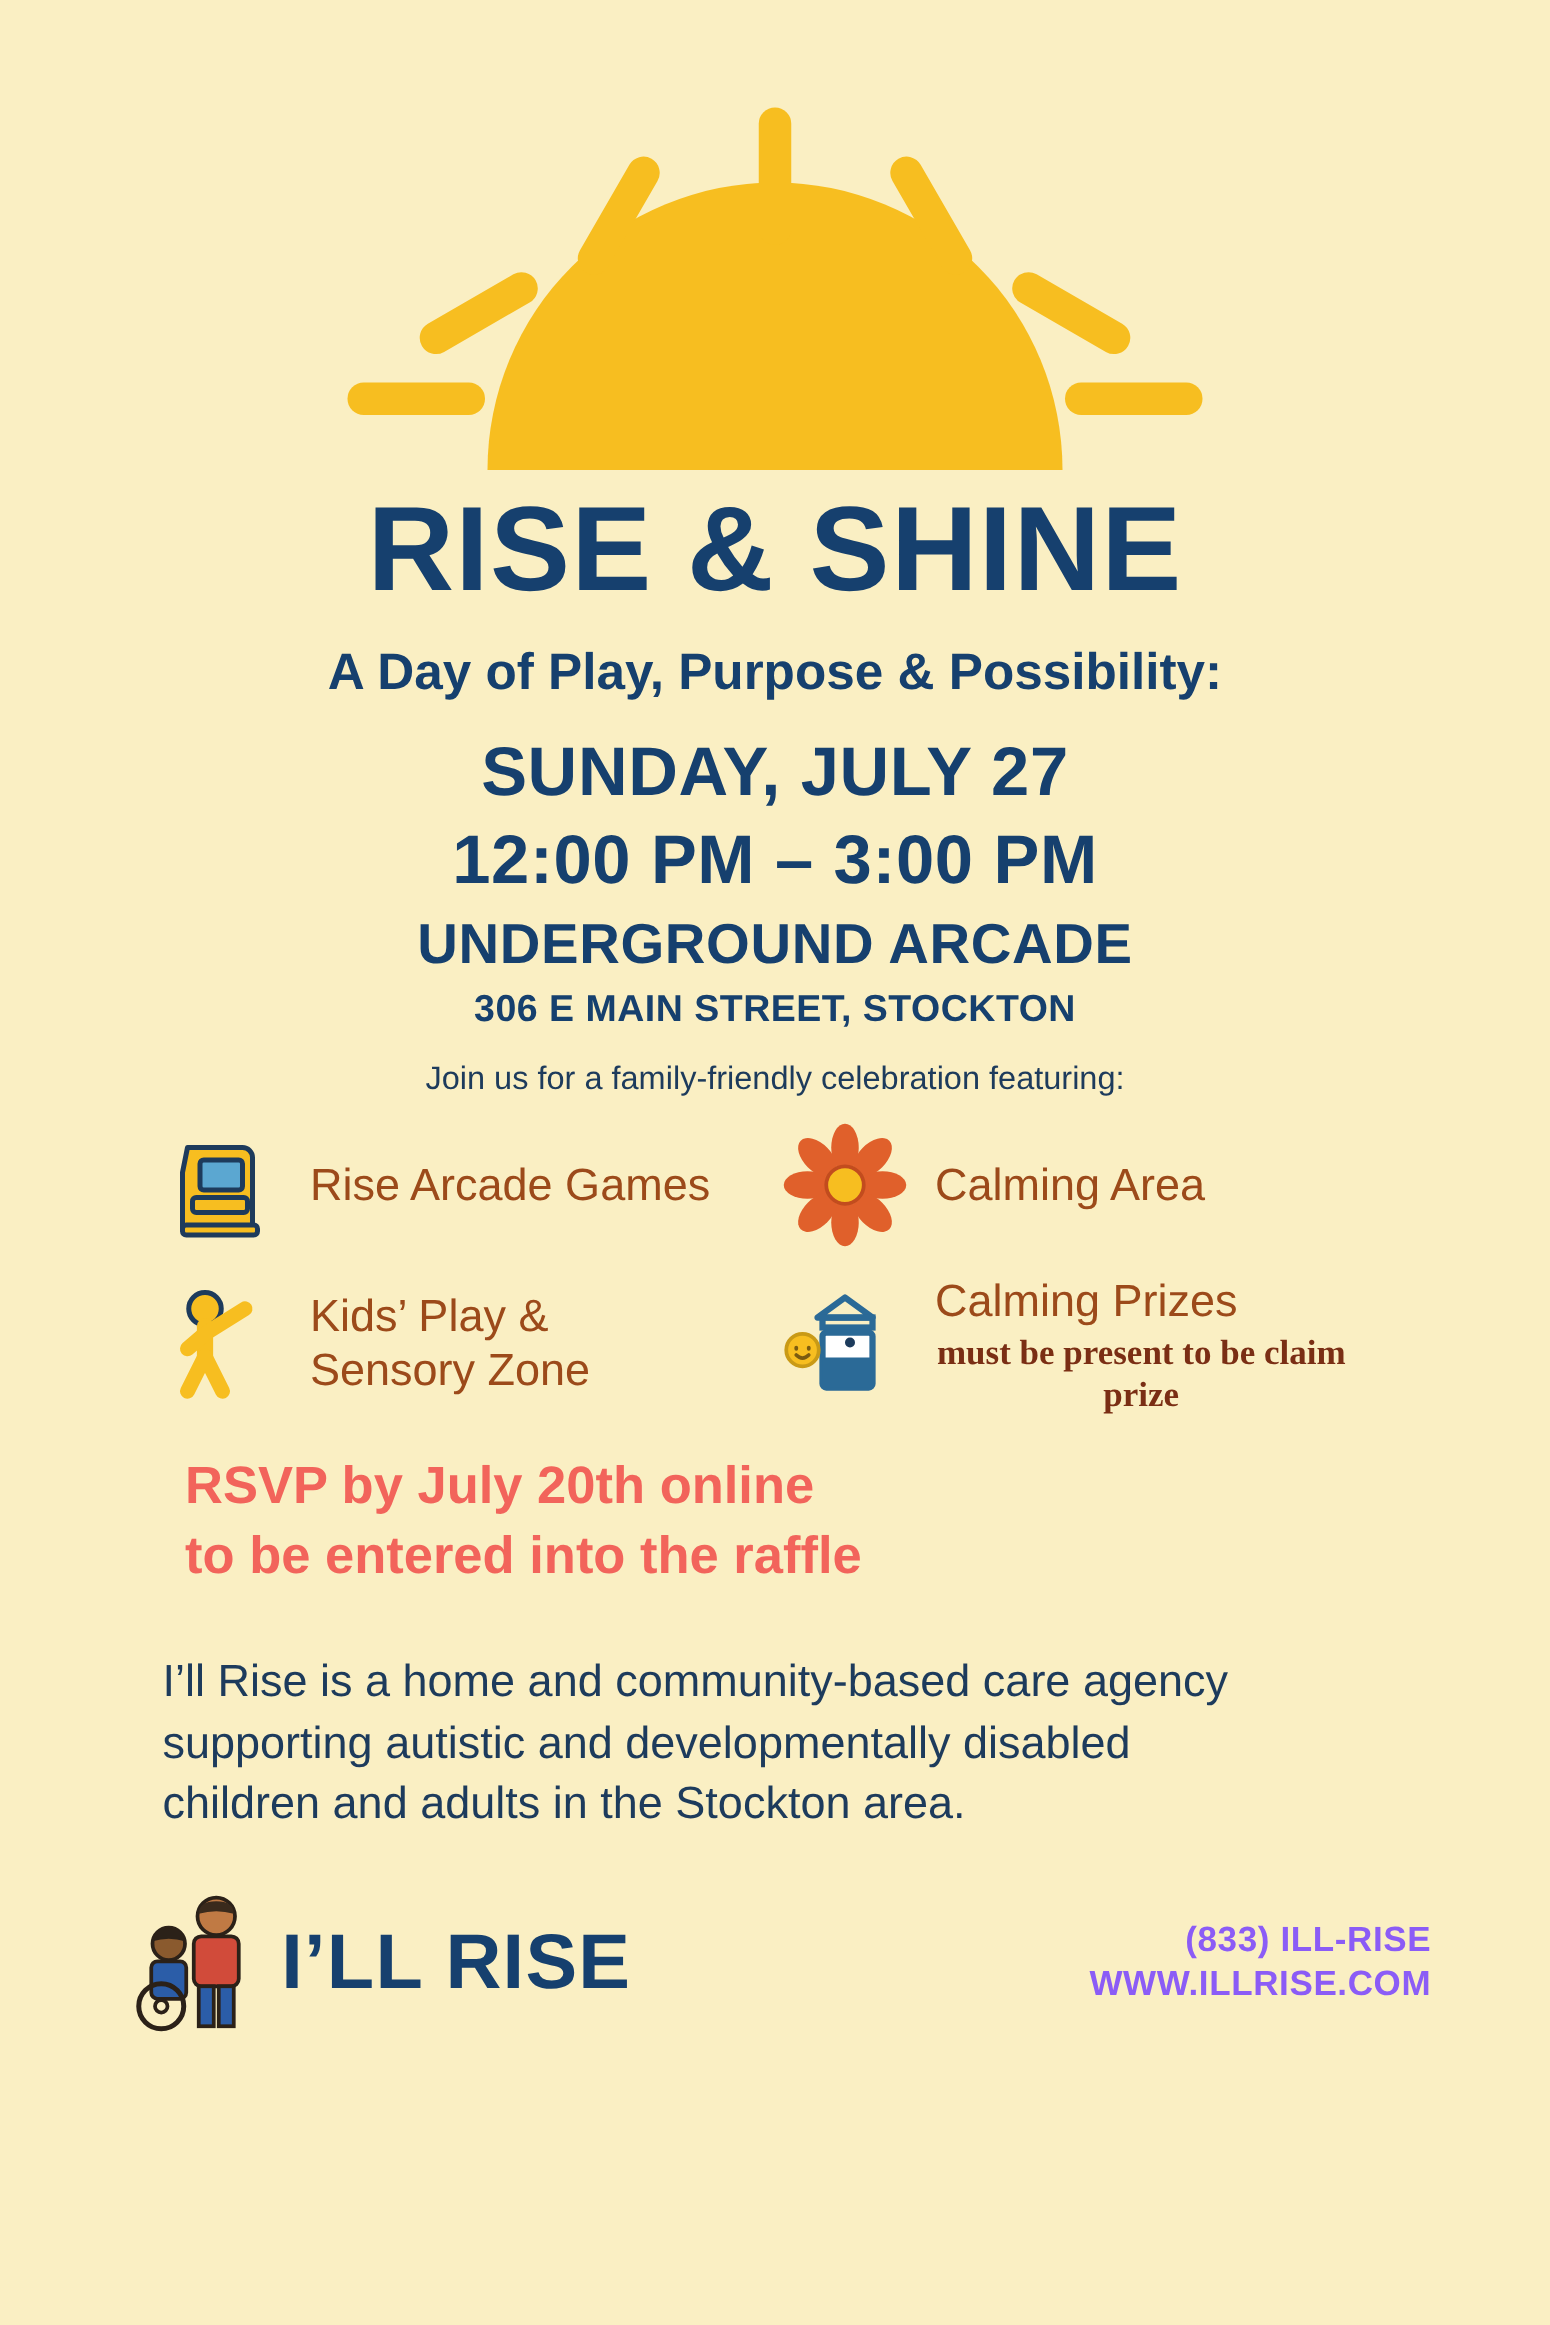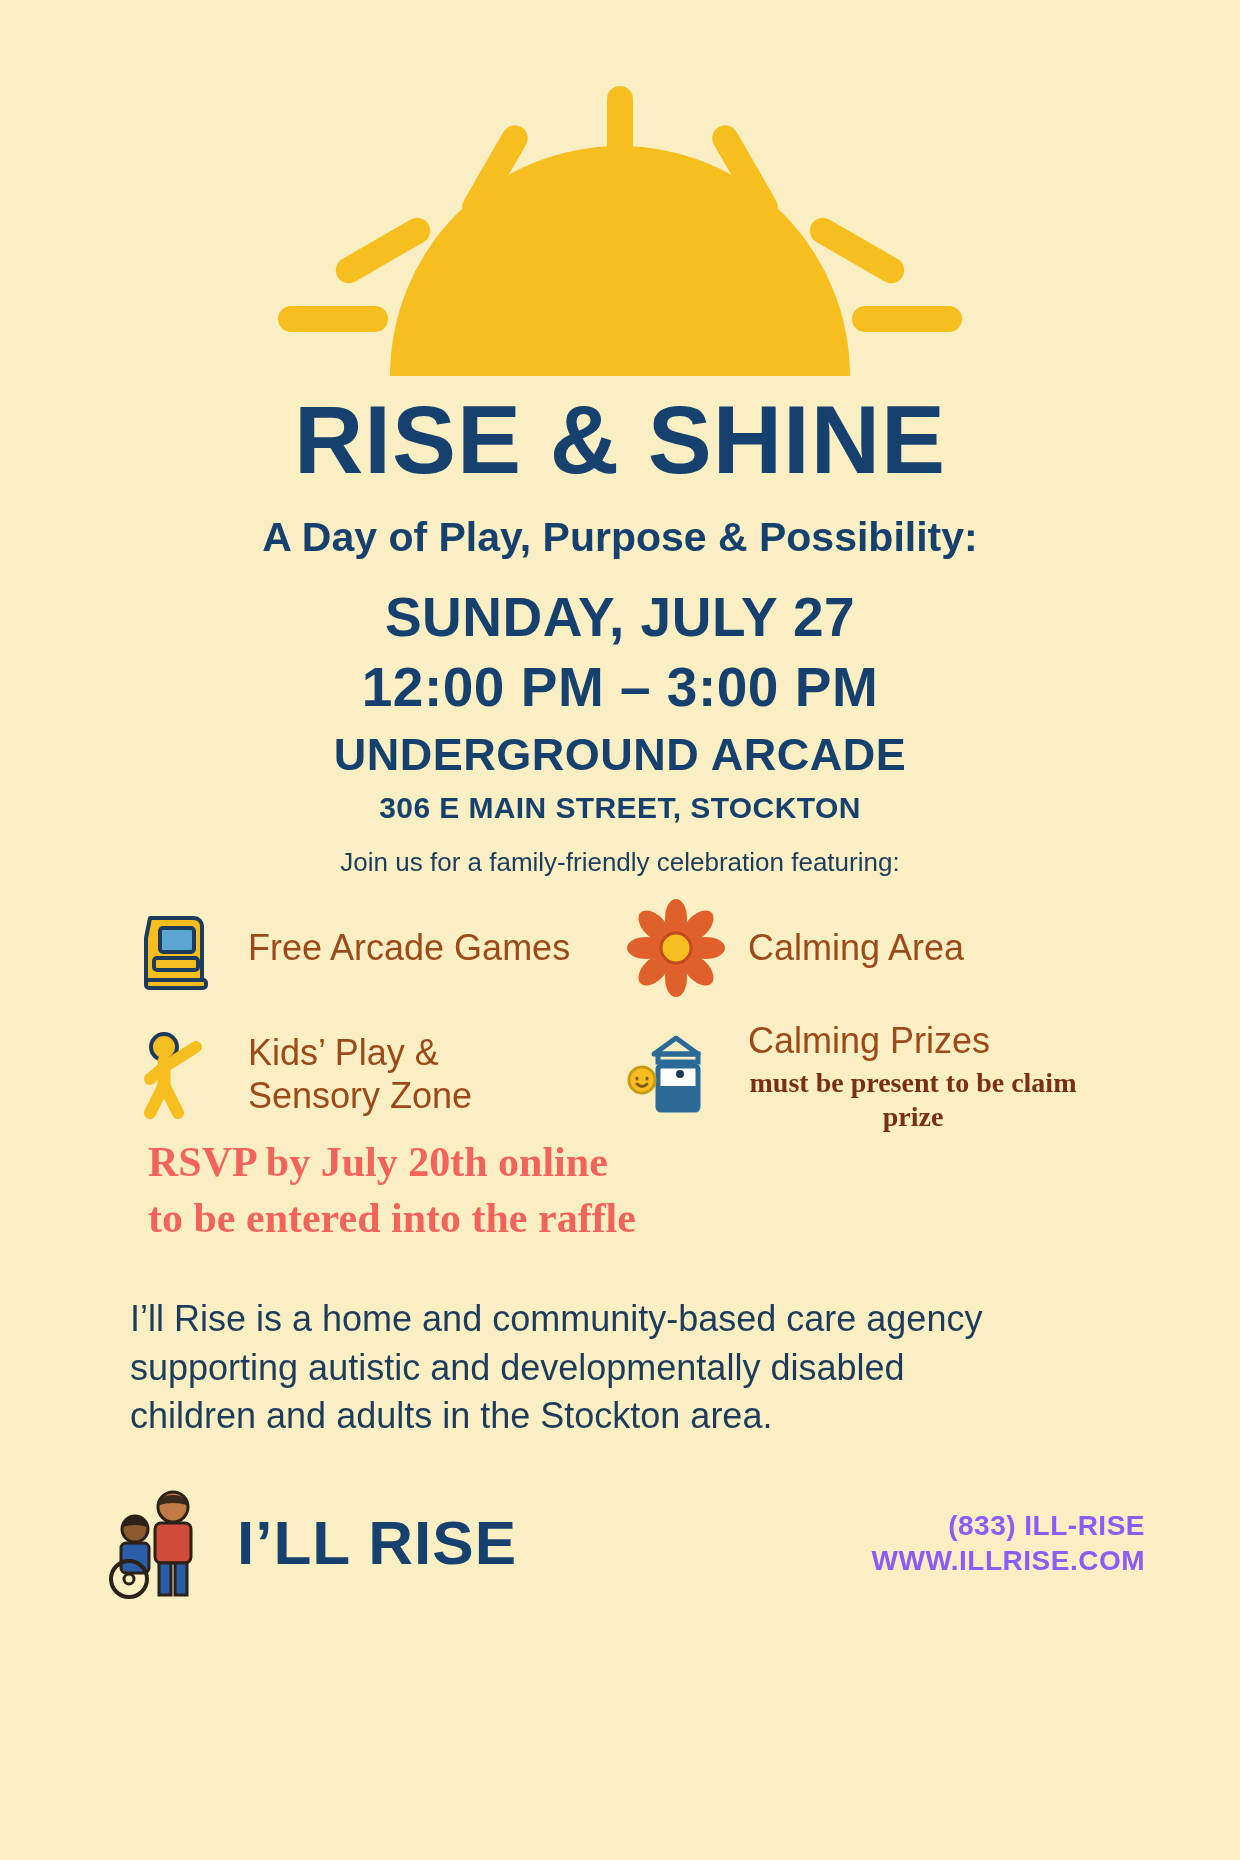--- a/index.html
+++ b/index.html
@@ -146,22 +146,23 @@
     font-size: 28px;
     line-height: 1.2;
     text-align: center;
     margin-top: 4px;
     max-width: 330px;
   }
 
   
   .rsvp {
     width: 1000px;
+    margin-top: 26px;
     color: #F2645B;
-    font-family: Liberation Serif, serif;
+    font-family: Liberation Sans, sans-serif;
     font-weight: bold;
     font-size: 42px;
     line-height: 1.35;
     padding-left: 28px;
     box-sizing: border-box;
   }
 
   
   .blurb {
     width: 1000px;
@@ -177,21 +178,21 @@
   .footer {
     width: 1050px;
     margin-top: 40px;
     display: flex;
     align-items: center;
     justify-content: space-between;
   }
   .brand {
     display: flex;
     align-items: center;
-    gap: 22px;
+    gap: 10px;
   }
   .brand-name {
     color: #16406E;
     font-size: 62px;
     font-weight: bold;
     letter-spacing: 1px;
   }
   .contact {
     color: #8b5cf6;
     font-size: 28px;
@@ -232,21 +233,21 @@
 
     <div class="feature">
       <div class="icon">
         <svg width="104" height="104" viewBox="0 0 104 104">
           <path d="M26 22 h44 a8 8 0 0 1 8 8 v58 h-56 v-46 z" fill="#F7BE20" stroke="#1D3B5C" stroke-width="4" stroke-linejoin="round"></path>
           <rect x="36" y="32" width="34" height="24" rx="3" fill="#5BA7D1" stroke="#1D3B5C" stroke-width="4"></rect>
           <rect x="30" y="62" width="44" height="12" rx="3" fill="#F7BE20" stroke="#1D3B5C" stroke-width="4"></rect>
           <rect x="22" y="84" width="60" height="8" rx="3" fill="#F7BE20" stroke="#1D3B5C" stroke-width="4"></rect>
         </svg>
       </div>
-      <div class="label">Free Arcade Games</div>
+      <div class="label">Rise Arcade Games</div>
     </div>
 
     <div class="feature">
       <div class="icon">
         <svg width="104" height="104" viewBox="0 0 104 104">
           <g fill="#E0602B">
             <ellipse cx="52" cy="22" rx="11" ry="19"></ellipse>
             <ellipse cx="52" cy="82" rx="11" ry="19"></ellipse>
             <ellipse cx="22" cy="52" rx="19" ry="11"></ellipse>
             <ellipse cx="82" cy="52" rx="19" ry="11"></ellipse>

